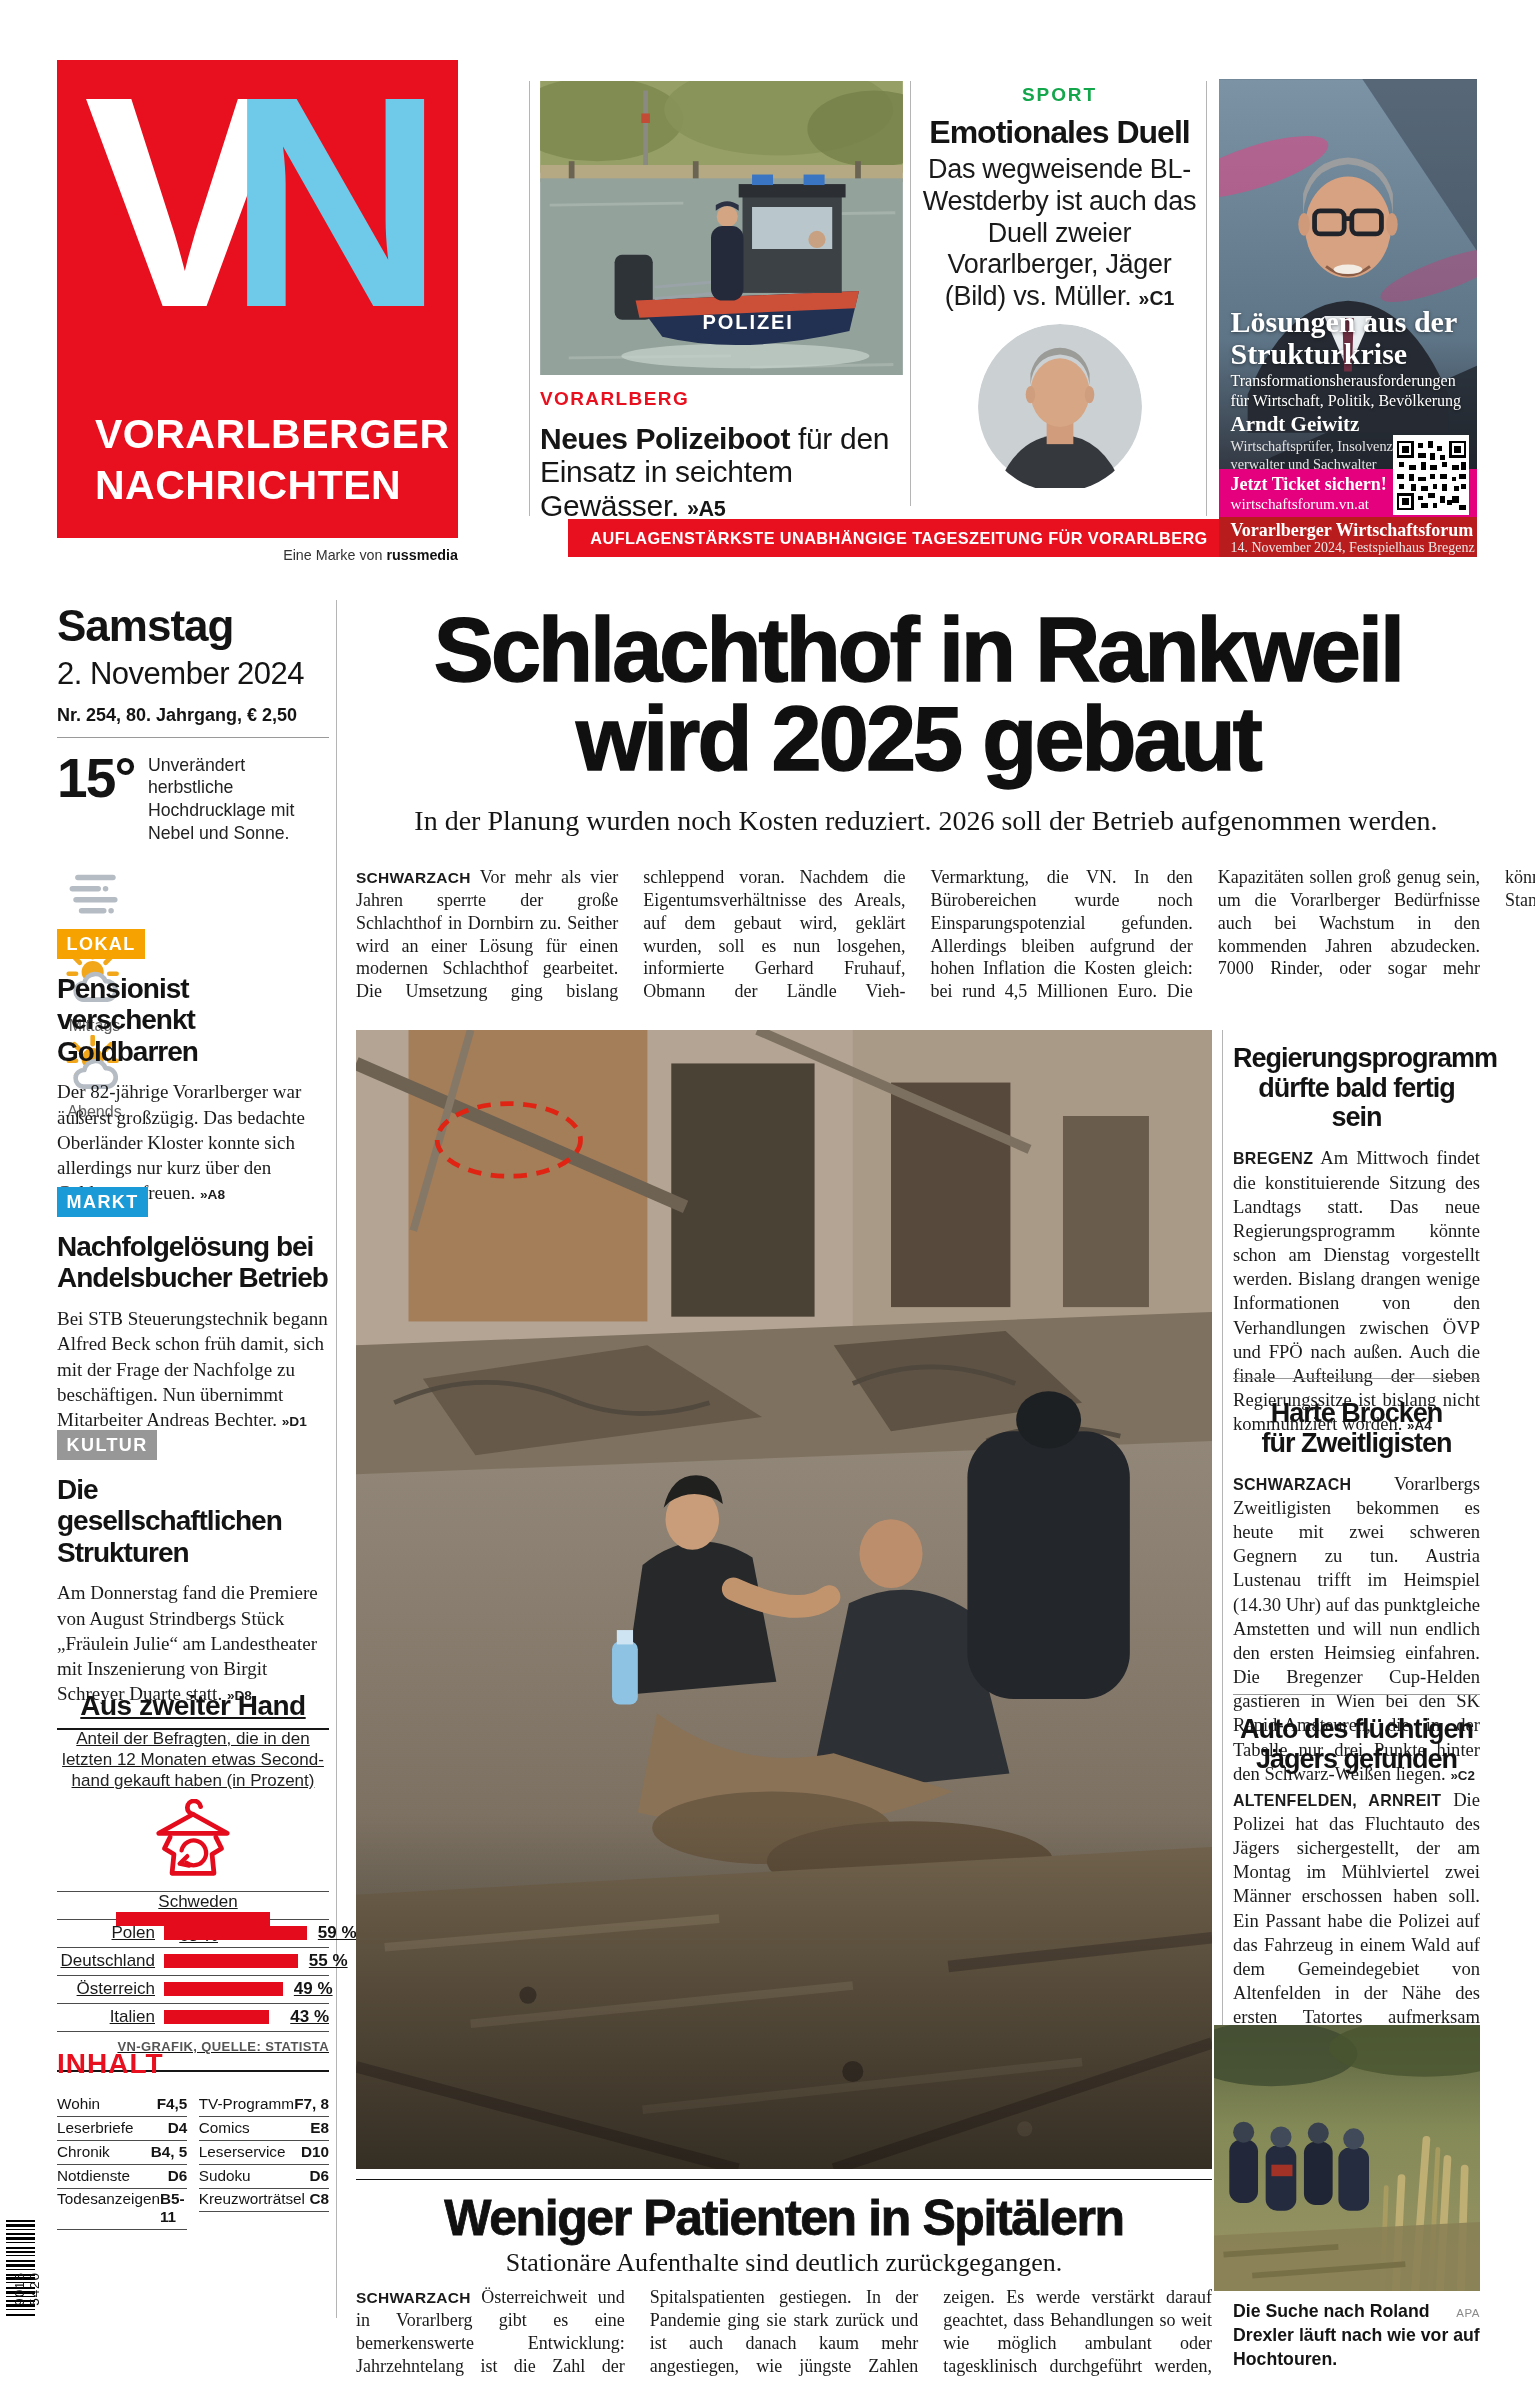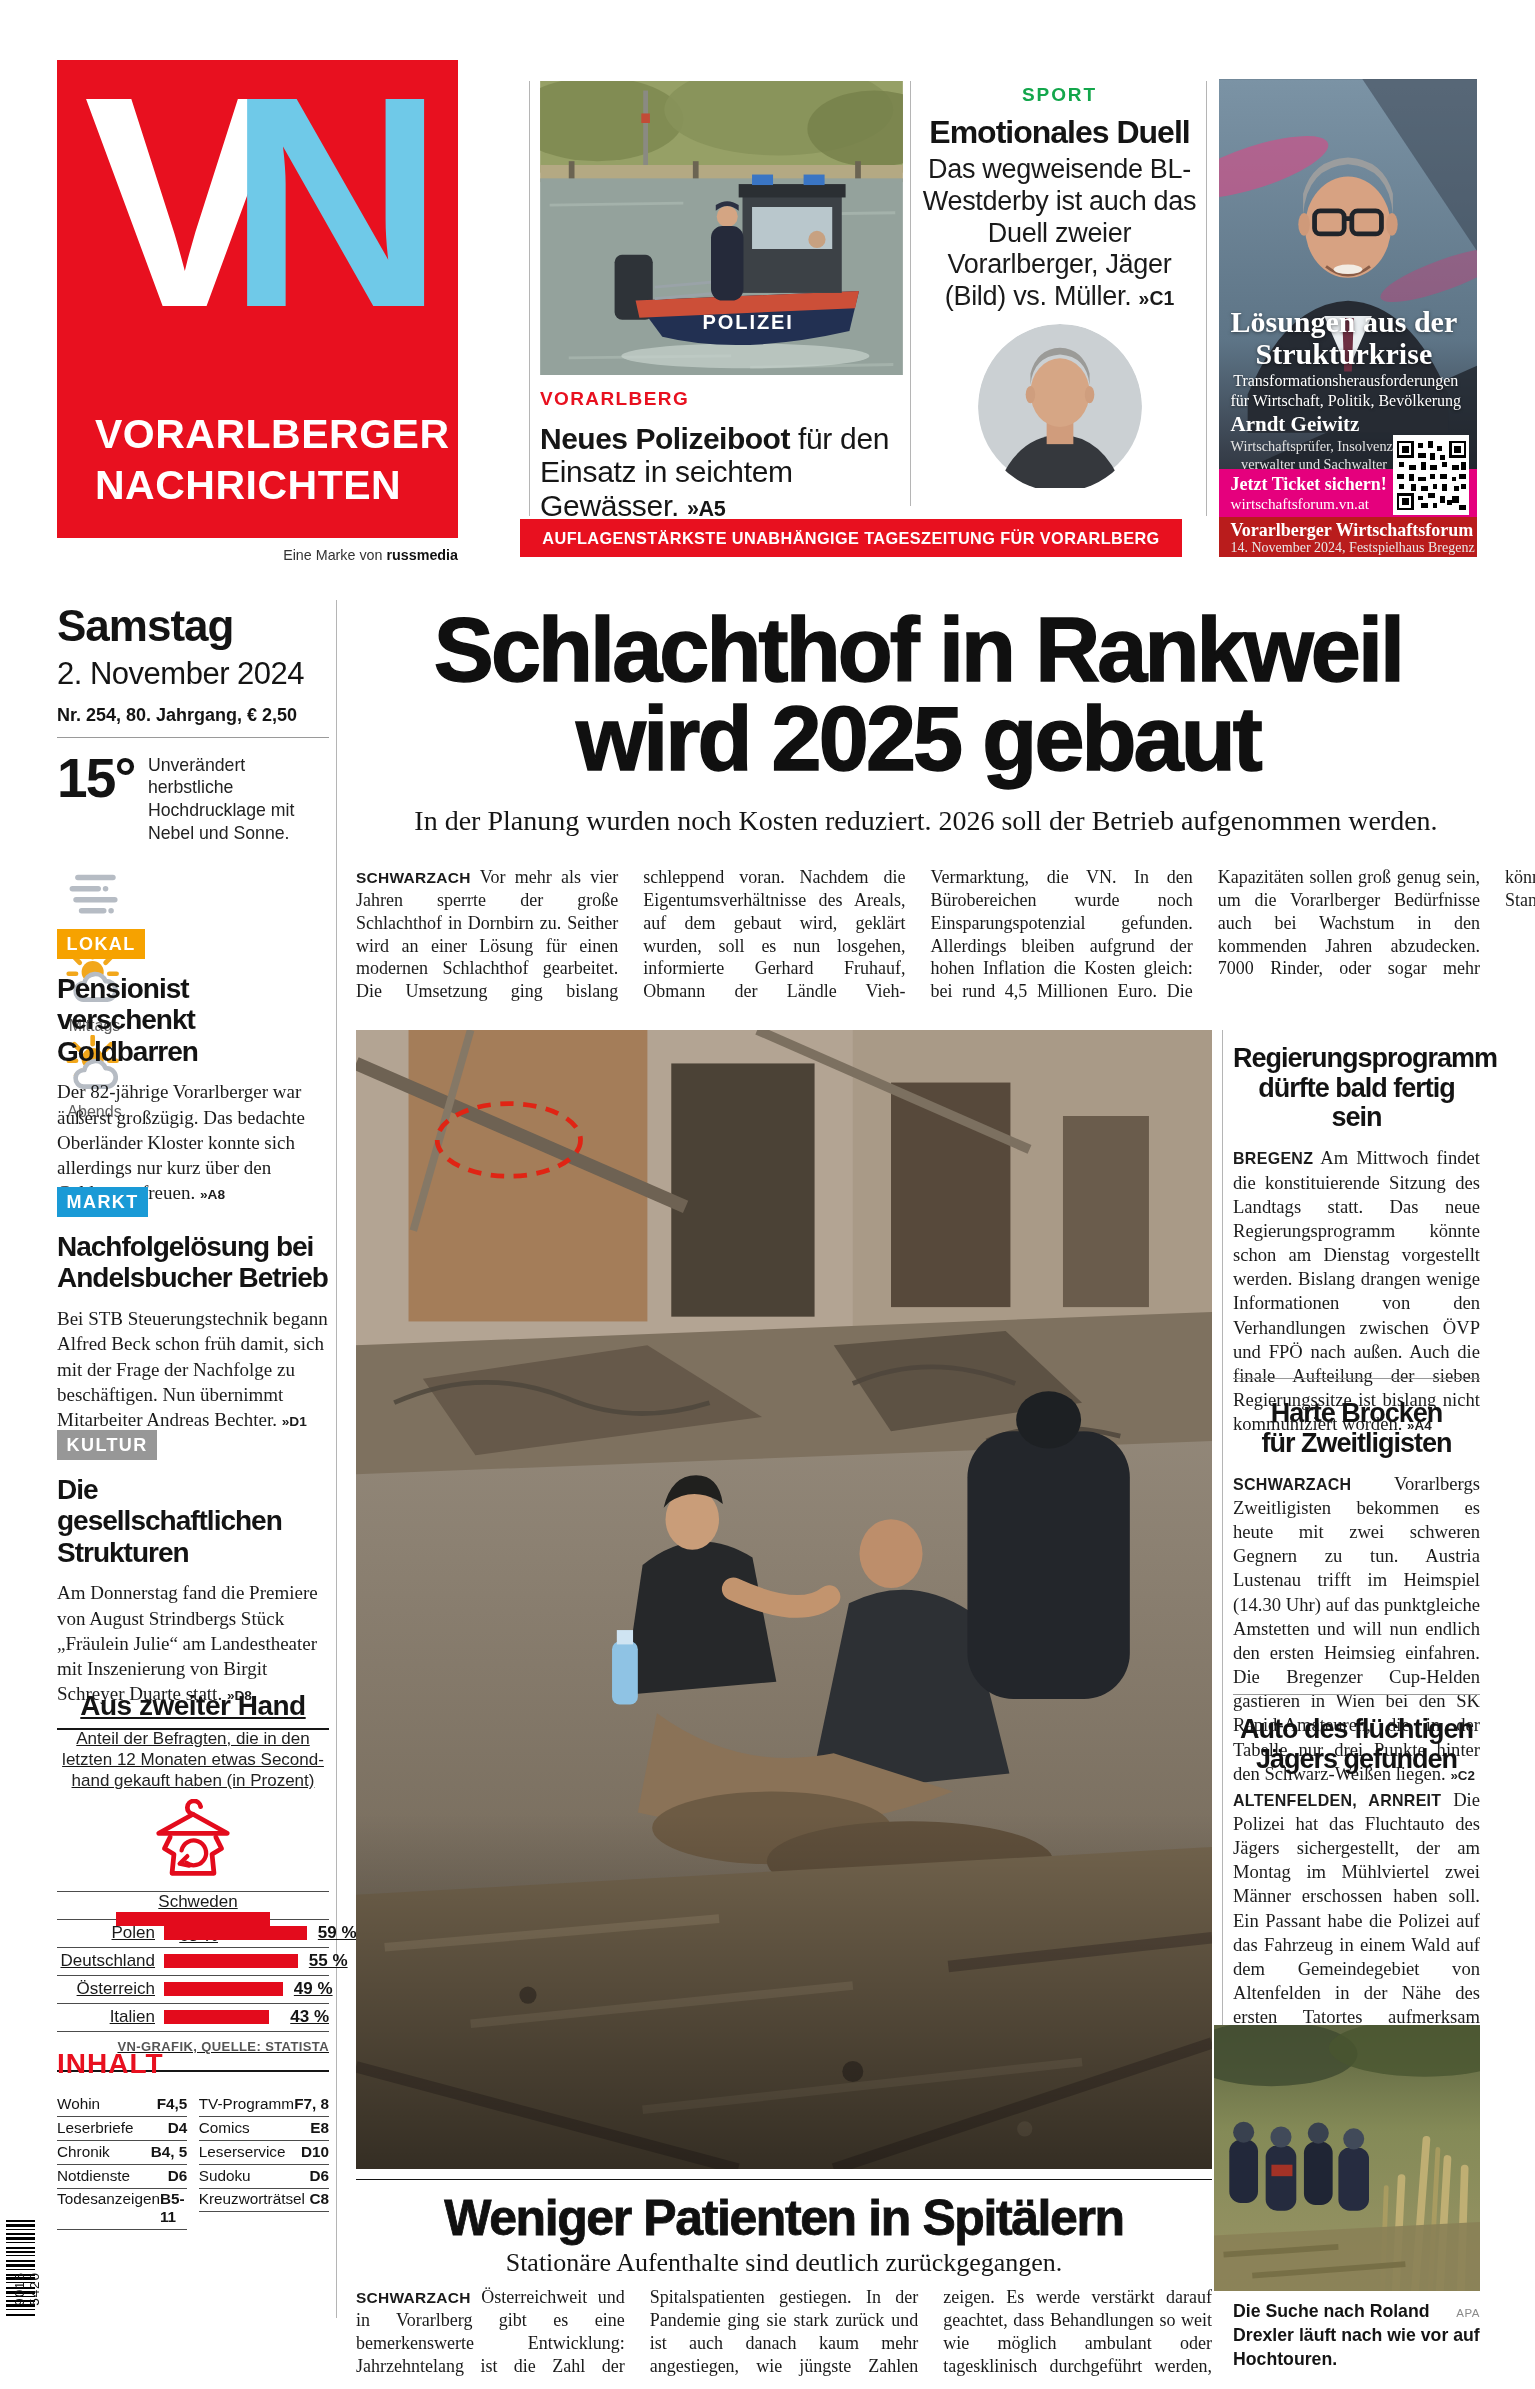--- a/index.html
+++ b/index.html
@@ -19,27 +19,27 @@
   .logo-word{position:absolute;left:38px;color:#fff;font-weight:700;font-size:41px;letter-spacing:0.5px;line-height:1;}
   .tagline{position:absolute;left:57px;top:547px;width:401px;text-align:right;font-size:14.3px;color:#333;}
   .tagline b{color:#111;}
 
   
   .kicker-red{color:#e8101f;font-weight:700;font-size:19px;letter-spacing:1.4px;}
   .kicker-green{color:#13a64b;font-weight:700;font-size:19px;letter-spacing:1.9px;}
   .teaser-hl{font-size:30px;line-height:1.12;color:#161616;letter-spacing:-0.3px;}
   .teaser-hl b{letter-spacing:-0.5px;}
   .pref{font-family:"Liberation Sans",sans-serif;font-weight:700;font-size:.72em;letter-spacing:0;}
-  .banner{position:absolute;left:520px;top:519px;width:662px;height:38px;background:#e8101f;color:#fff;
+  .banner{position:absolute;left:568px;top:519px;width:662px;height:38px;background:#e8101f;color:#fff;
           font-weight:700;font-size:16.3px;letter-spacing:0.4px;text-align:center;line-height:38px;}
   .sport-body{font-size:27px;line-height:1.17;color:#1a1a1a;letter-spacing:-0.3px;}
   .portrait{border-radius:50%;overflow:hidden;display:block;}
 
   
-  .ad{position:absolute;left:1219px;top:79px;width:258px;height:478px;overflow:hidden;background:#2b3340;text-align:center;}
+  .ad{position:absolute;left:1219px;top:79px;width:258px;height:478px;overflow:hidden;background:#2b3340;}
   .ad svg.bg{position:absolute;left:0;top:0;}
   .ad .hl{position:absolute;left:11.5px;top:227px;color:#fff;font-family:"Liberation Serif",serif;
           font-weight:700;font-size:30px;line-height:1.06;text-shadow:0 1px 3.8px rgba(0,0,0,.5);}
   .ad .sub{position:absolute;left:11.5px;top:292px;color:#fff;font-family:"Liberation Serif",serif;
            font-size:16px;line-height:1.22;text-shadow:0 1px 2.9px rgba(0,0,0,.6);}
   .ad .name{position:absolute;left:11.5px;top:333px;color:#fff;font-family:"Liberation Serif",serif;font-weight:700;font-size:21px;}
   .ad .role{position:absolute;left:11.5px;top:359px;color:#e3e3e3;font-family:"Liberation Serif",serif;font-size:14.3px;line-height:1.25;}
   .ad .pink{position:absolute;left:0;top:390px;width:258px;height:48px;background:#e5007d;}
   .ad .pink .l1{position:absolute;left:11.5px;top:4.8px;color:#fff;font-family:"Liberation Serif",serif;font-weight:700;font-size:18px;}
   .ad .pink .l2{position:absolute;left:11.5px;top:26px;color:#fff;font-family:"Liberation Serif",serif;font-size:15.3px;}

